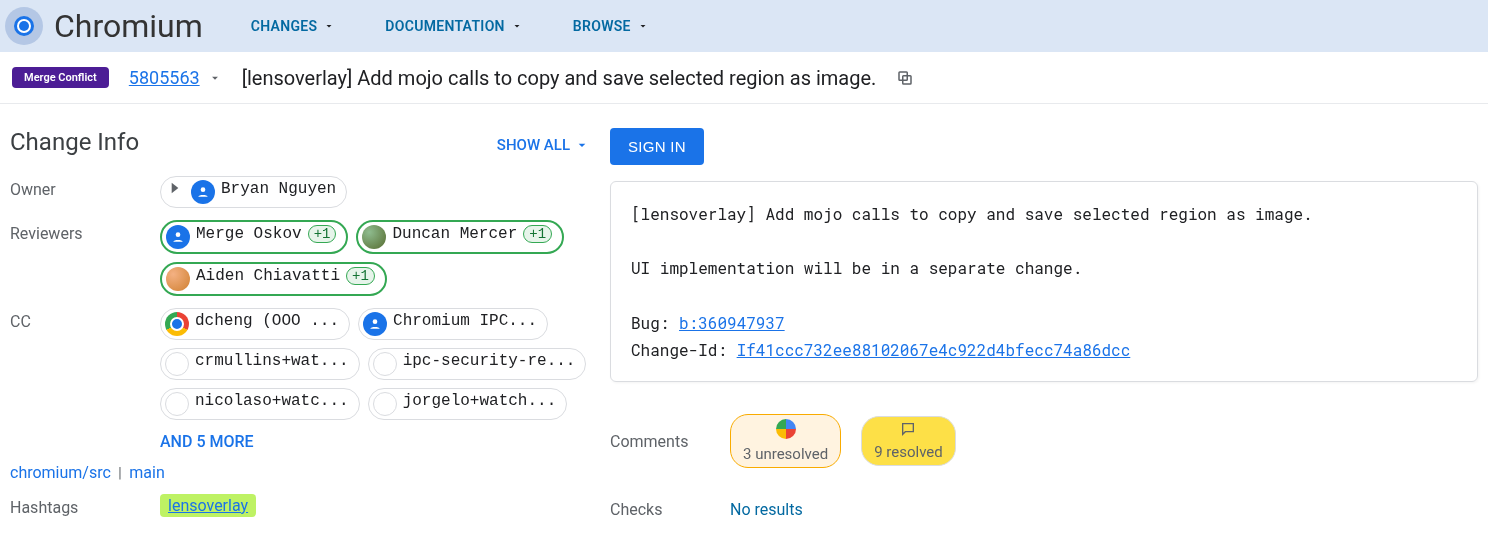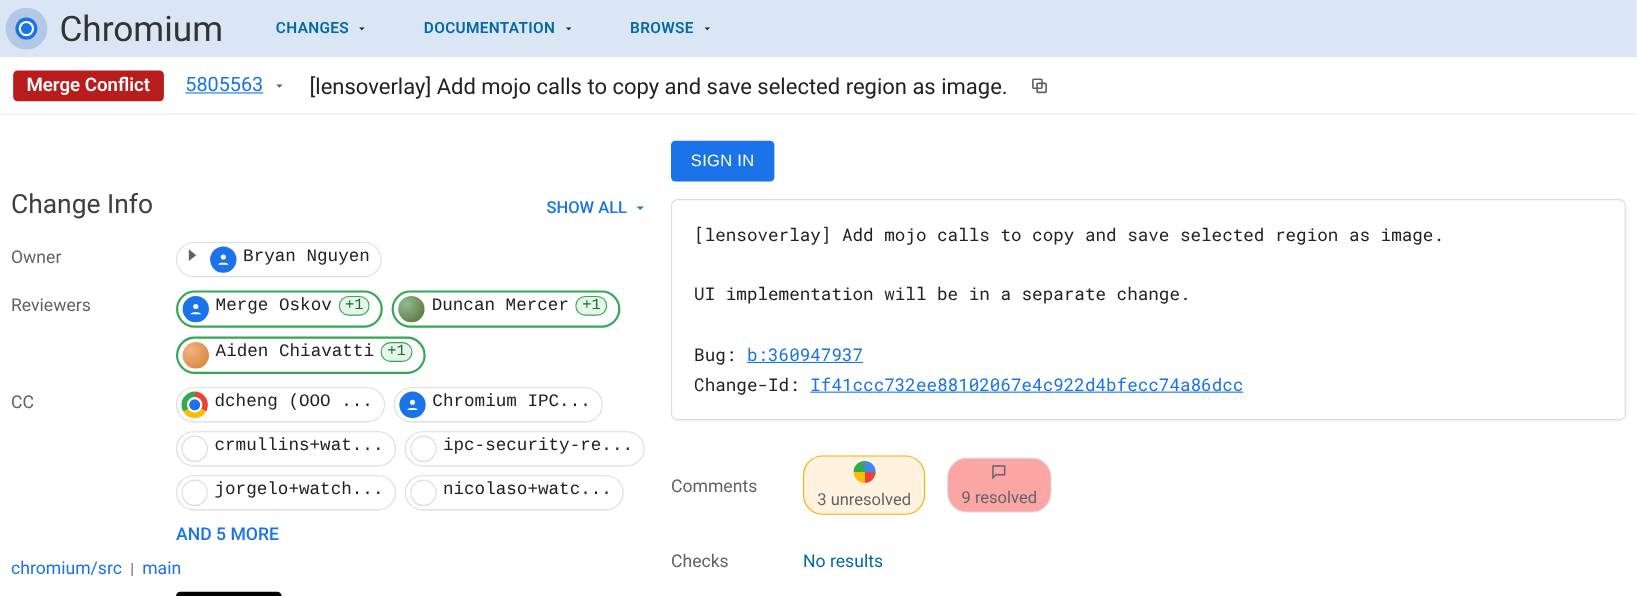--- a/index.html
+++ b/index.html
@@ -9,32 +9,32 @@
   .topbar { height: 52px; background: #dbe6f5; display: flex; align-items: center; padding: 0 4px 0 4px; gap: 8px; }
   .brand { display: flex; align-items: center; gap: 10px; margin-right: 40px; }
   .brand-logo { width: 40px; height: 40px; border-radius: 50%; display: inline-flex; align-items: center; justify-content: center; }
   .brand-title { font-size: 32px; font-weight: 400; color: #333; }
   .nav-items { display: flex; align-items: center; gap: 50px; }
   .nav-item { display: flex; align-items: center; gap: 6px; font-size: 14px; font-weight: 600; color: #0369a1; cursor: pointer; letter-spacing: .3px; }
   .nav-item svg { width: 12px; height: 12px; }
 
   
   .subheader { height: 52px; display: flex; align-items: center; padding: 0 12px; gap: 20px; border-bottom: 1px solid #e8eaed; }
-  .badge-conflict { background: #b91c1c; color: #fff; font-size: 17px; font-weight: 600; padding: 4px 12px; border-radius: 4px; }
+  .badge-conflict { background: #4c1d95; color: #fff; font-size: 11px; font-weight: 600; padding: 4px 12px; border-radius: 4px; }
   .change-num { display: flex; align-items: center; gap: 8px; color: #1a73e8; font-size: 18px; }
   .change-num a { color: #1a73e8; text-decoration: underline; }
   .change-title { font-size: 20px; color: #202124; }
   .copy-icon { color: #5f6368; cursor: pointer; display:inline-flex; }
 
   
   .main { display: flex; padding: 24px 10px 10px 10px; gap: 20px; align-items: flex-start; }
   .left { width: 580px; flex-shrink: 0; }
   .right { flex: 1; }
 
-  .change-info-head { display: flex; align-items: baseline; justify-content: space-between; margin-bottom: 20px; margin-top: 44px; }
+  .change-info-head { display: flex; align-items: baseline; justify-content: space-between; margin-bottom: 20px; }
   .change-info-head h2 { font-size: 24px; font-weight: 400; color: #3c4043; }
   .show-all { color: #1a73e8; font-size: 15px; font-weight: 500; display: flex; align-items: center; gap: 4px; cursor: pointer; }
 
   .info-row { display: flex; align-items: flex-start; margin-bottom: 12px; }
   .info-label { width: 150px; font-size: 16px; color: #5f6368; padding-top: 4px; }
   .info-val { flex: 1; display: flex; flex-wrap: wrap; gap: 8px; align-items: center; }
 
   .chip { display: inline-flex; align-items: flex-start; gap: 6px; border: 1px solid #dadce0; border-radius: 18px; padding: 3px 10px 3px 4px; font-size: 16px; background: #fff; font-family: Liberation Mono, monospace; }
   .chip.green { border: 2px solid #34a853; }
   .chip .avatar { width: 24px; height: 24px; border-radius: 50%; background: #bdc1c6; display:inline-flex; align-items:center; justify-content:center; font-size:12px; color:#fff; overflow:hidden;}
@@ -45,34 +45,34 @@
   .chip .avatar.img2 { background: radial-gradient(circle at 30% 30%, #8fbc8f, #556b2f); }
   .chip .avatar.empty { background: #fff; border:1px solid #dadce0; }
   .attn { display:inline-flex; align-items:center; color:#5f6368; margin-left:4px; }
   .plus1 { background:#e6f4ea; color:#137333; border:1px solid #34a853; border-radius:10px; padding:0 5px; font-size:14px; font-weight:500;}
 
   .and-more { color:#1a73e8; font-size:16px; font-weight:500; margin-left:150px; margin-top:4px; margin-bottom:12px; cursor:pointer; }
 
   .repo-line a, .hashtag-chip { color:#1a73e8; font-size:16px; }
   .repo-line a { }
   .repo-line .sep { color:#5f6368; margin:0 4px; }
-  .hashtag-chip { background:#000000; border-radius:4px; padding:2px 8px; text-decoration:underline; display:inline-block; }
+  .hashtag-chip { background:#bef264; border-radius:4px; padding:2px 8px; text-decoration:underline; display:inline-block; }
 
   .right-head { display:flex; align-items:center; gap:16px; margin-bottom:16px; }
   .signin-btn { background:#1a73e8; color:#fff; font-size:15px; font-weight:500; padding:10px 18px; border:none; border-radius:4px; cursor:pointer; letter-spacing:.3px; }
 
   .commit-box { border:1px solid #dadce0; border-radius:6px; padding:18px 20px; font-family: "Roboto Mono", Menlo, Consolas, monospace; font-size:16px; line-height:1.7; color:#202124; box-shadow: 1px 1px 3px rgba(0,0,0,.05); white-space: pre-wrap; }
   .commit-box a { color:#1a73e8; text-decoration:underline; }
 
   .meta-row { display:flex; align-items:center; gap:20px; margin-top:32px; }
   .meta-label { font-size:16px; color:#5f6368; width:100px; }
   .pill { display:inline-flex; align-items:center; gap:6px; border-radius:18px; padding:4px 12px; font-size:15px;flex-direction:column; }
   .pill.unresolved { background:#fff3e0; border:1px solid #f9ab00; color:#5f6368; }
   .pill.unresolved .ico { width:20px; height:20px; border-radius:50%; background:conic-gradient(#4285f4 0 90deg,#ea4335 90deg 180deg,#fbbc05 180deg 270deg,#34a853 270deg 360deg); }
-  .pill.resolved { background:#fca5a5; border:1px solid #dadce0; color:#5f6368; }
+  .pill.resolved { background:#fde047; border:1px solid #dadce0; color:#5f6368; }
   .pill.resolved svg { width:16px; height:16px; }
   .meta-static { font-size:16px; color:#0369a1; }
 </style>
 </head>
 <body>
 
 <div class="topbar">
   <div class="brand">
     <span class="brand-logo">
       <svg viewBox="0 0 40 40" width="40" height="40">
@@ -201,25 +201,25 @@
         <span class="chip">
           <span class="avatar empty"></span>
           <span>crmullins+wat...</span>
         </span>
         <span class="chip">
           <span class="avatar empty"></span>
           <span>ipc-security-re...</span>
         </span>
         <span class="chip">
           <span class="avatar empty"></span>
+          <span>nicolaso+watc...</span>
+        </span>
+        <span class="chip">
+          <span class="avatar empty"></span>
           <span>jorgelo+watch...</span>
-        </span>
-        <span class="chip">
-          <span class="avatar empty"></span>
-          <span>nicolaso+watc...</span>
         </span>
       </div>
     </div>
 
     <div class="and-more">AND 5 MORE</div>
 
     <div class="info-row">
       <div class="info-val repo-line">
         <span>
           <a>chromium/src</a>

